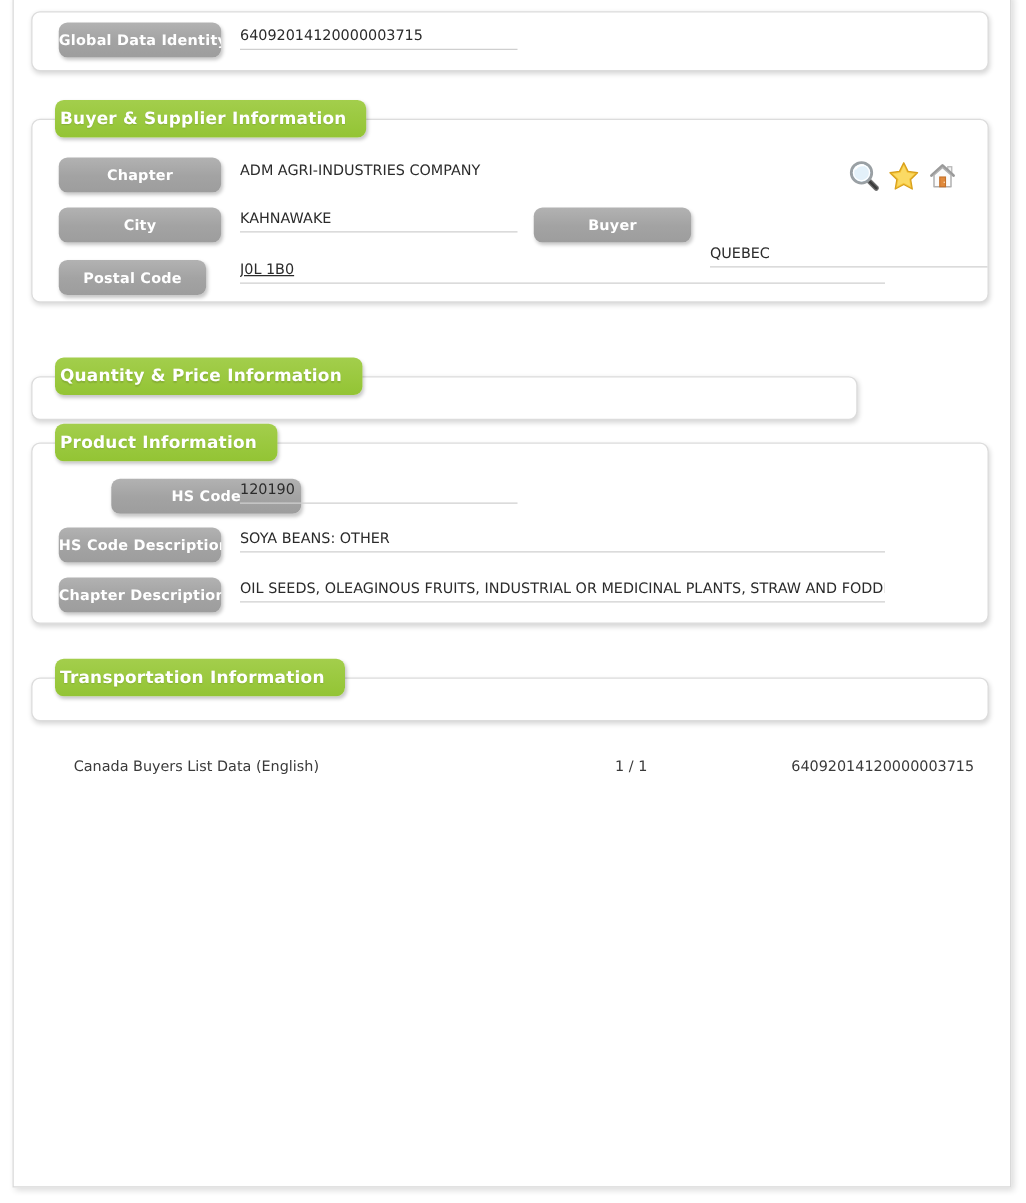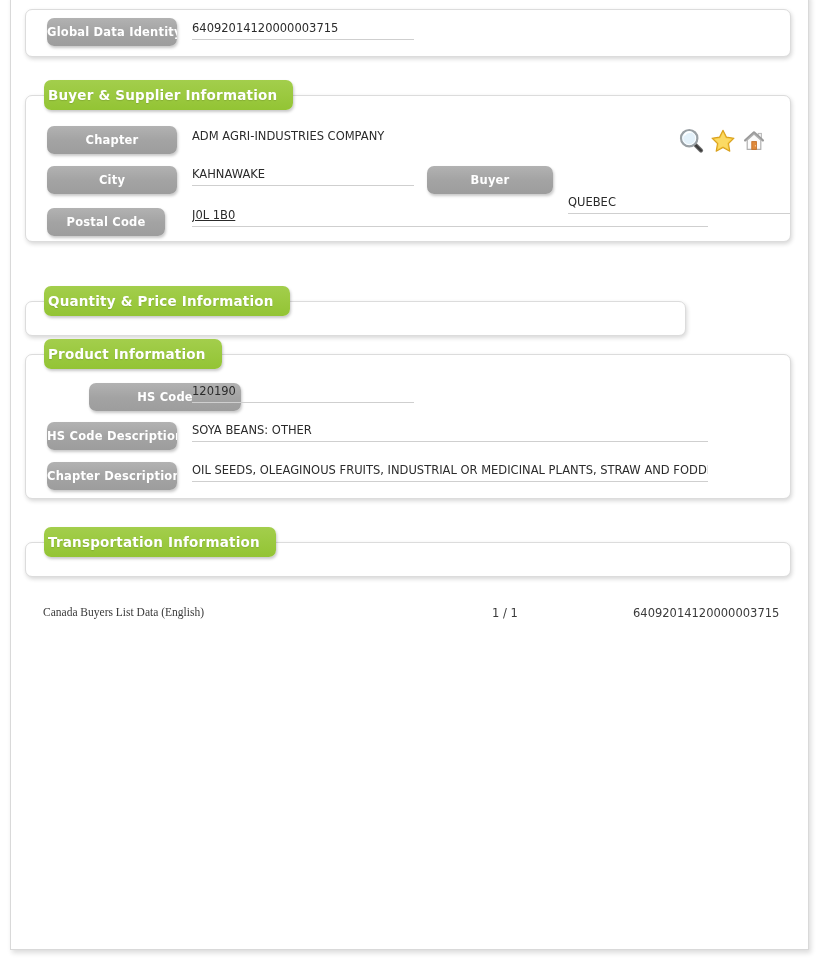--- a/index.html
+++ b/index.html
@@ -165,21 +165,21 @@
       <div class="value underlined" style="left:166px; top:68px; width:516px;">SOYA BEANS: OTHER</div>
 
       <div class="pill" style="left:21px; top:107px; width:130px;">Chapter Description</div>
       <div class="value underlined" style="left:166px; top:108px; width:516px;">OIL SEEDS, OLEAGINOUS FRUITS, INDUSTRIAL OR MEDICINAL PLANTS, STRAW AND FODDER</div>
     </div>
 
     <div class="panel" style="left:14px; top:547px; width:766px; height:35px;">
       <div class="panel-legend">Transportation Information</div>
     </div>
 
-    <div class="footer-item" style="left:32px; top:611px;font-family:Liberation Serif, serif;">Canada Buyers List Data (English)</div>
+    <div class="footer-item" style="left:48px; top:611px;">Canada Buyers List Data (English)</div>
     <div class="footer-item" style="left:481px; top:611px;">1 / 1</div>
     <div class="footer-item" style="left:622px; top:611px;">64092014120000003715</div>
 
   </div>
 </div>
 
 <div class="icon-bar">
 
   <div class="tool-icon" style="left:3px;">
     <svg width="26" height="26" viewBox="0 0 26 26">

